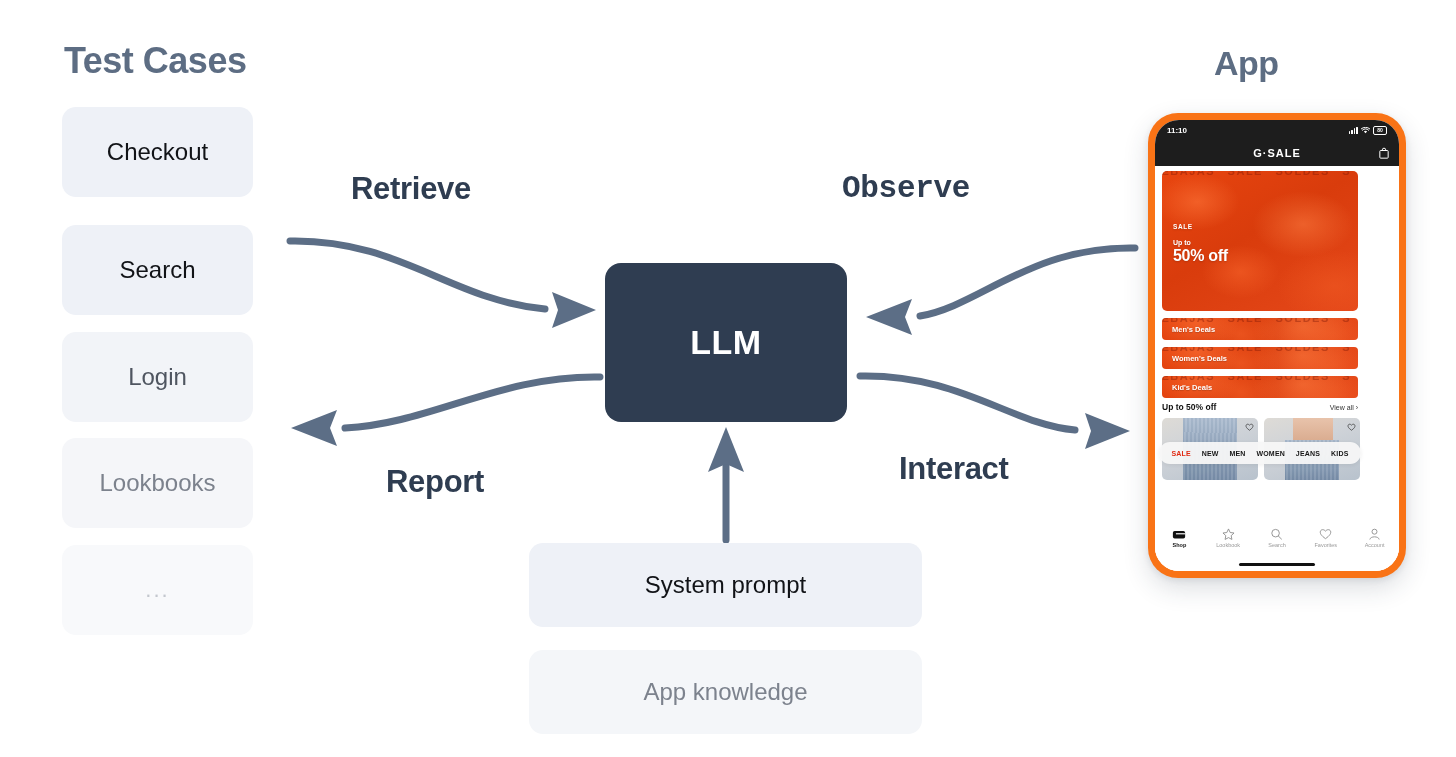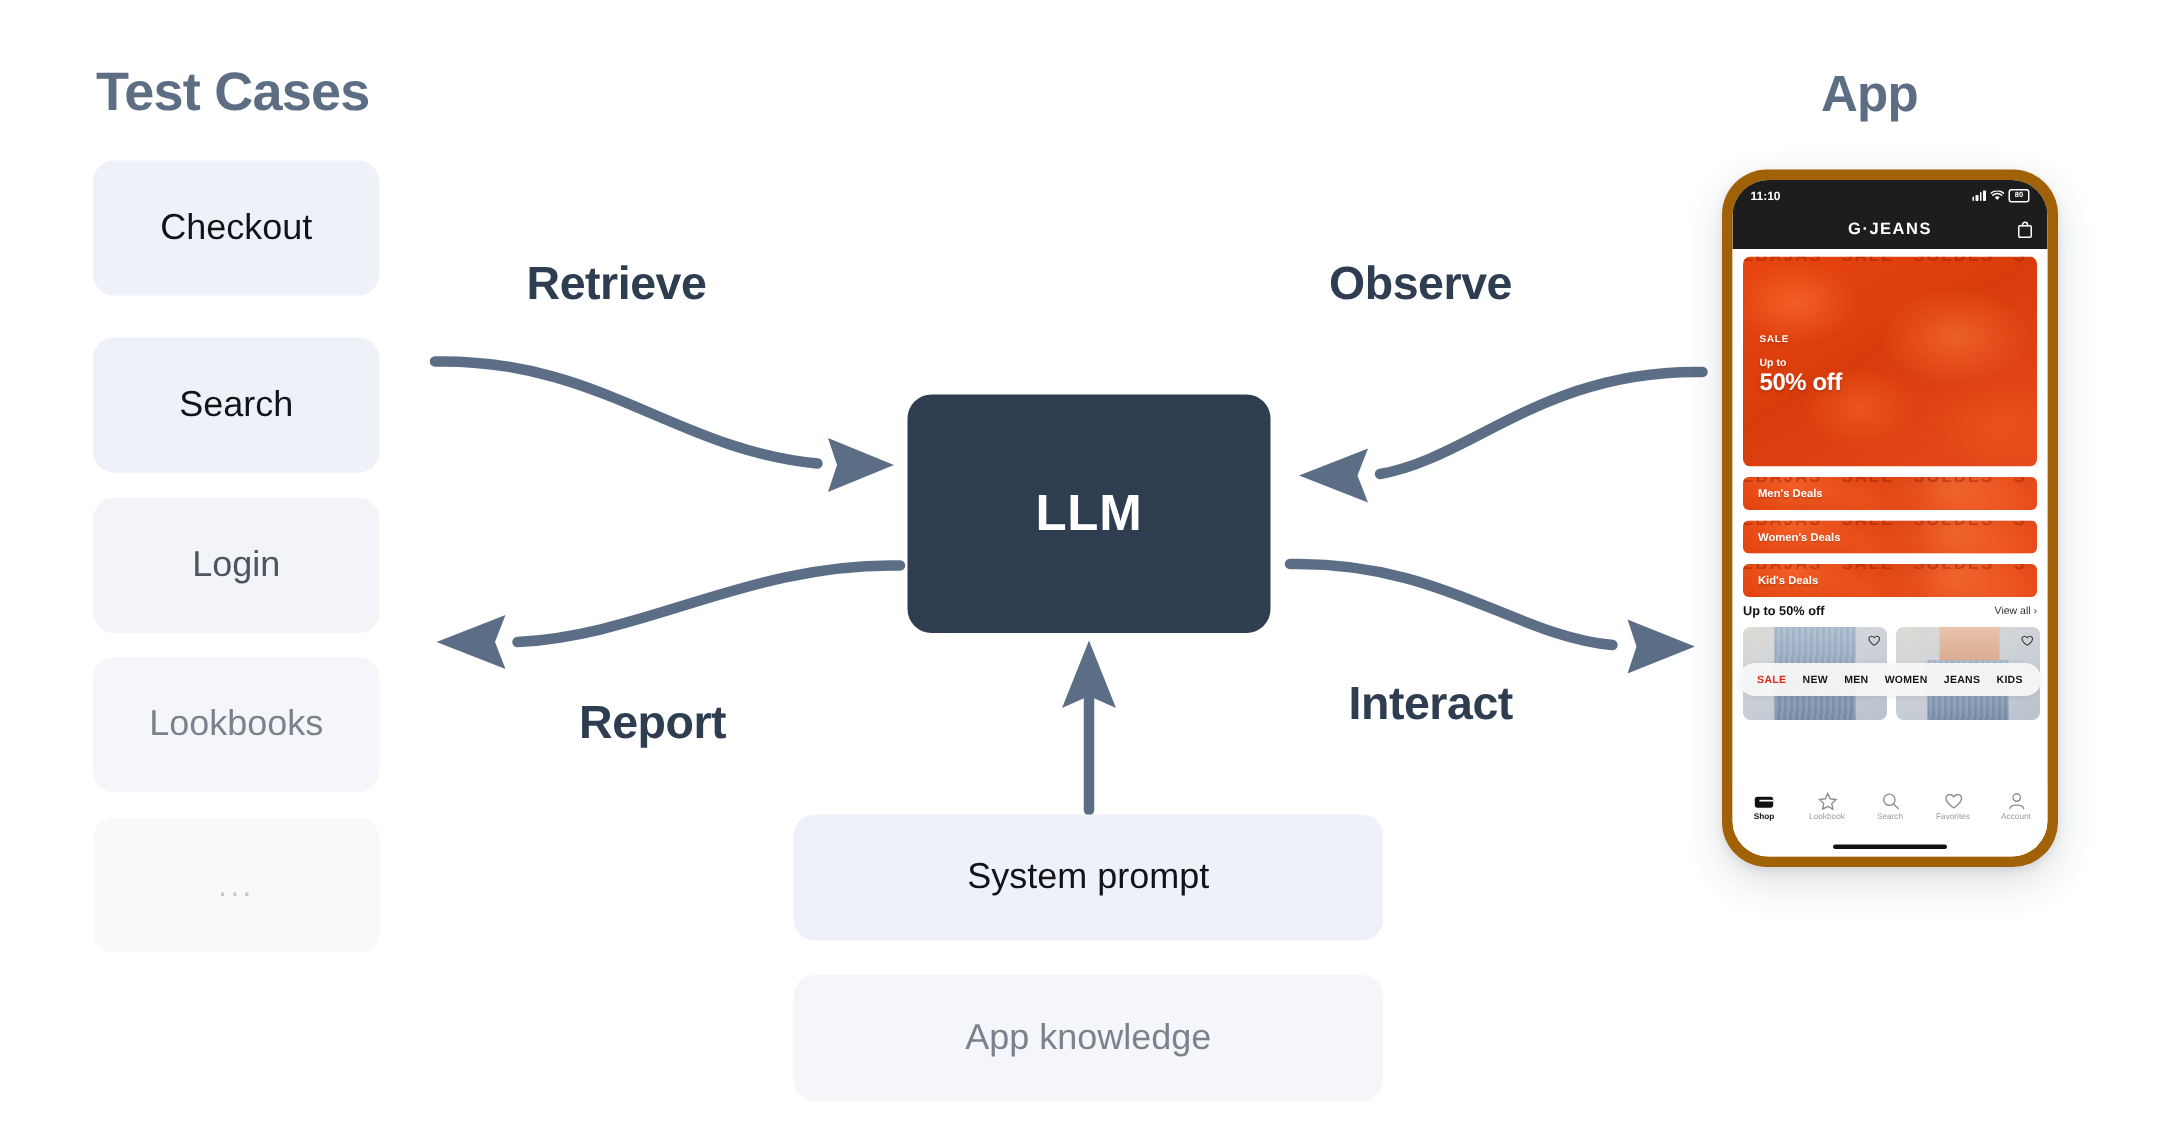--- a/index.html
+++ b/index.html
@@ -75,33 +75,33 @@
 
   
   .arrow-label {
     position: absolute;
     font-weight: 700;
     font-size: 31px;
     color: #2f3d51;
     letter-spacing: -0.3px;
   }
   #label-retrieve { left: 351px; top: 171px; }
-  #label-observe  { left: 886px; top: 171px; }
+  #label-observe  { left: 842px; top: 171px; font-family: Liberation Mono, monospace; }
   #label-report   { left: 386px; top: 464px; }
   #label-interact { left: 899px; top: 451px; }
 
   
   #arrows { position: absolute; left: 0; top: 0; width: 1456px; height: 757px; pointer-events: none; }
 
   
   #phone-frame {
     position: absolute;
     left: 1148px; top: 113px;
-    width: 224px; height: 465px;
-    background: #a16207;
+    width: 258px; height: 465px;
+    background: #f97316;
     border-radius: 30px;
     box-shadow: 0 10px 26px rgba(40,50,70,0.16), 0 2px 6px rgba(40,50,70,0.10);
     padding: 7px;
   }
   #phone-screen {
     position: relative;
     width: 100%; height: 100%;
     border-radius: 24px;
     overflow: hidden;
     background: #ffffff;
@@ -319,21 +319,21 @@
             </span>
             <svg width="9" height="7" viewBox="0 0 12 9">
               <path d="M6 8.2 L3.9 5.9 A3 3 0 0 1 8.1 5.9 Z" fill="#fff"></path>
               <path d="M1.9 4.1 A6 6 0 0 1 10.1 4.1" fill="none" stroke="#fff" stroke-width="1.3" stroke-linecap="round"></path>
               <path d="M0.3 2.3 A8.6 8.6 0 0 1 11.7 2.3" fill="none" stroke="#fff" stroke-width="1.3" stroke-linecap="round"></path>
             </svg>
             <span class="battery">80</span>
           </span>
         </div>
         <div id="app-header">
-          <span id="brand-logo">G·JEANS</span>
+          <span id="brand-logo">G·SALE</span>
           <svg id="bag-icon" width="10" height="12" viewBox="0 0 12 14">
             <rect x="1" y="4" width="10" height="9.2" rx="1" fill="none" stroke="#fff" stroke-width="1.2"></rect>
             <path d="M4 4.6 V3.2 A2 2 0 0 1 8 3.2 V4.6" fill="none" stroke="#fff" stroke-width="1.2"></path>
           </svg>
         </div>
       </div>
 
       <div id="phone-body">
 
         <div id="hero">

